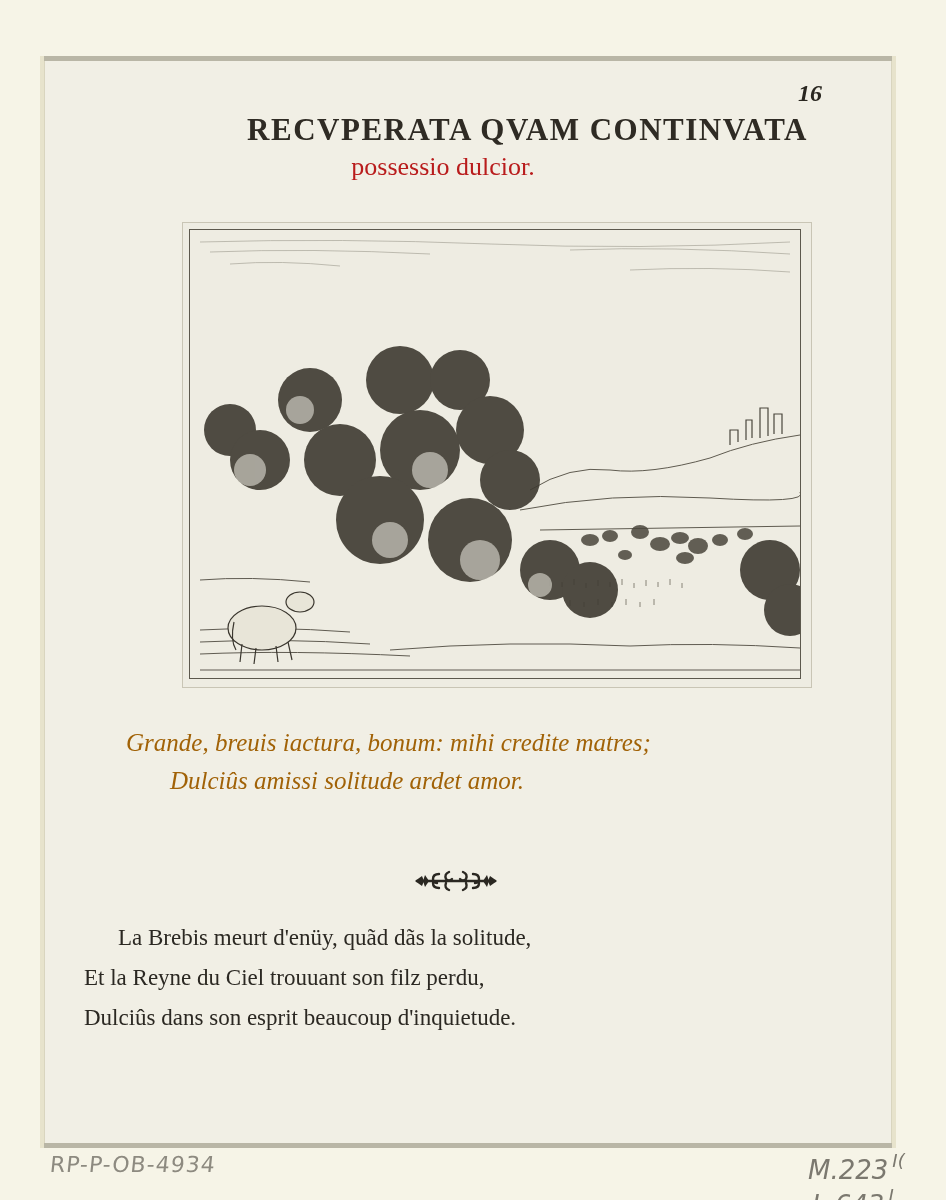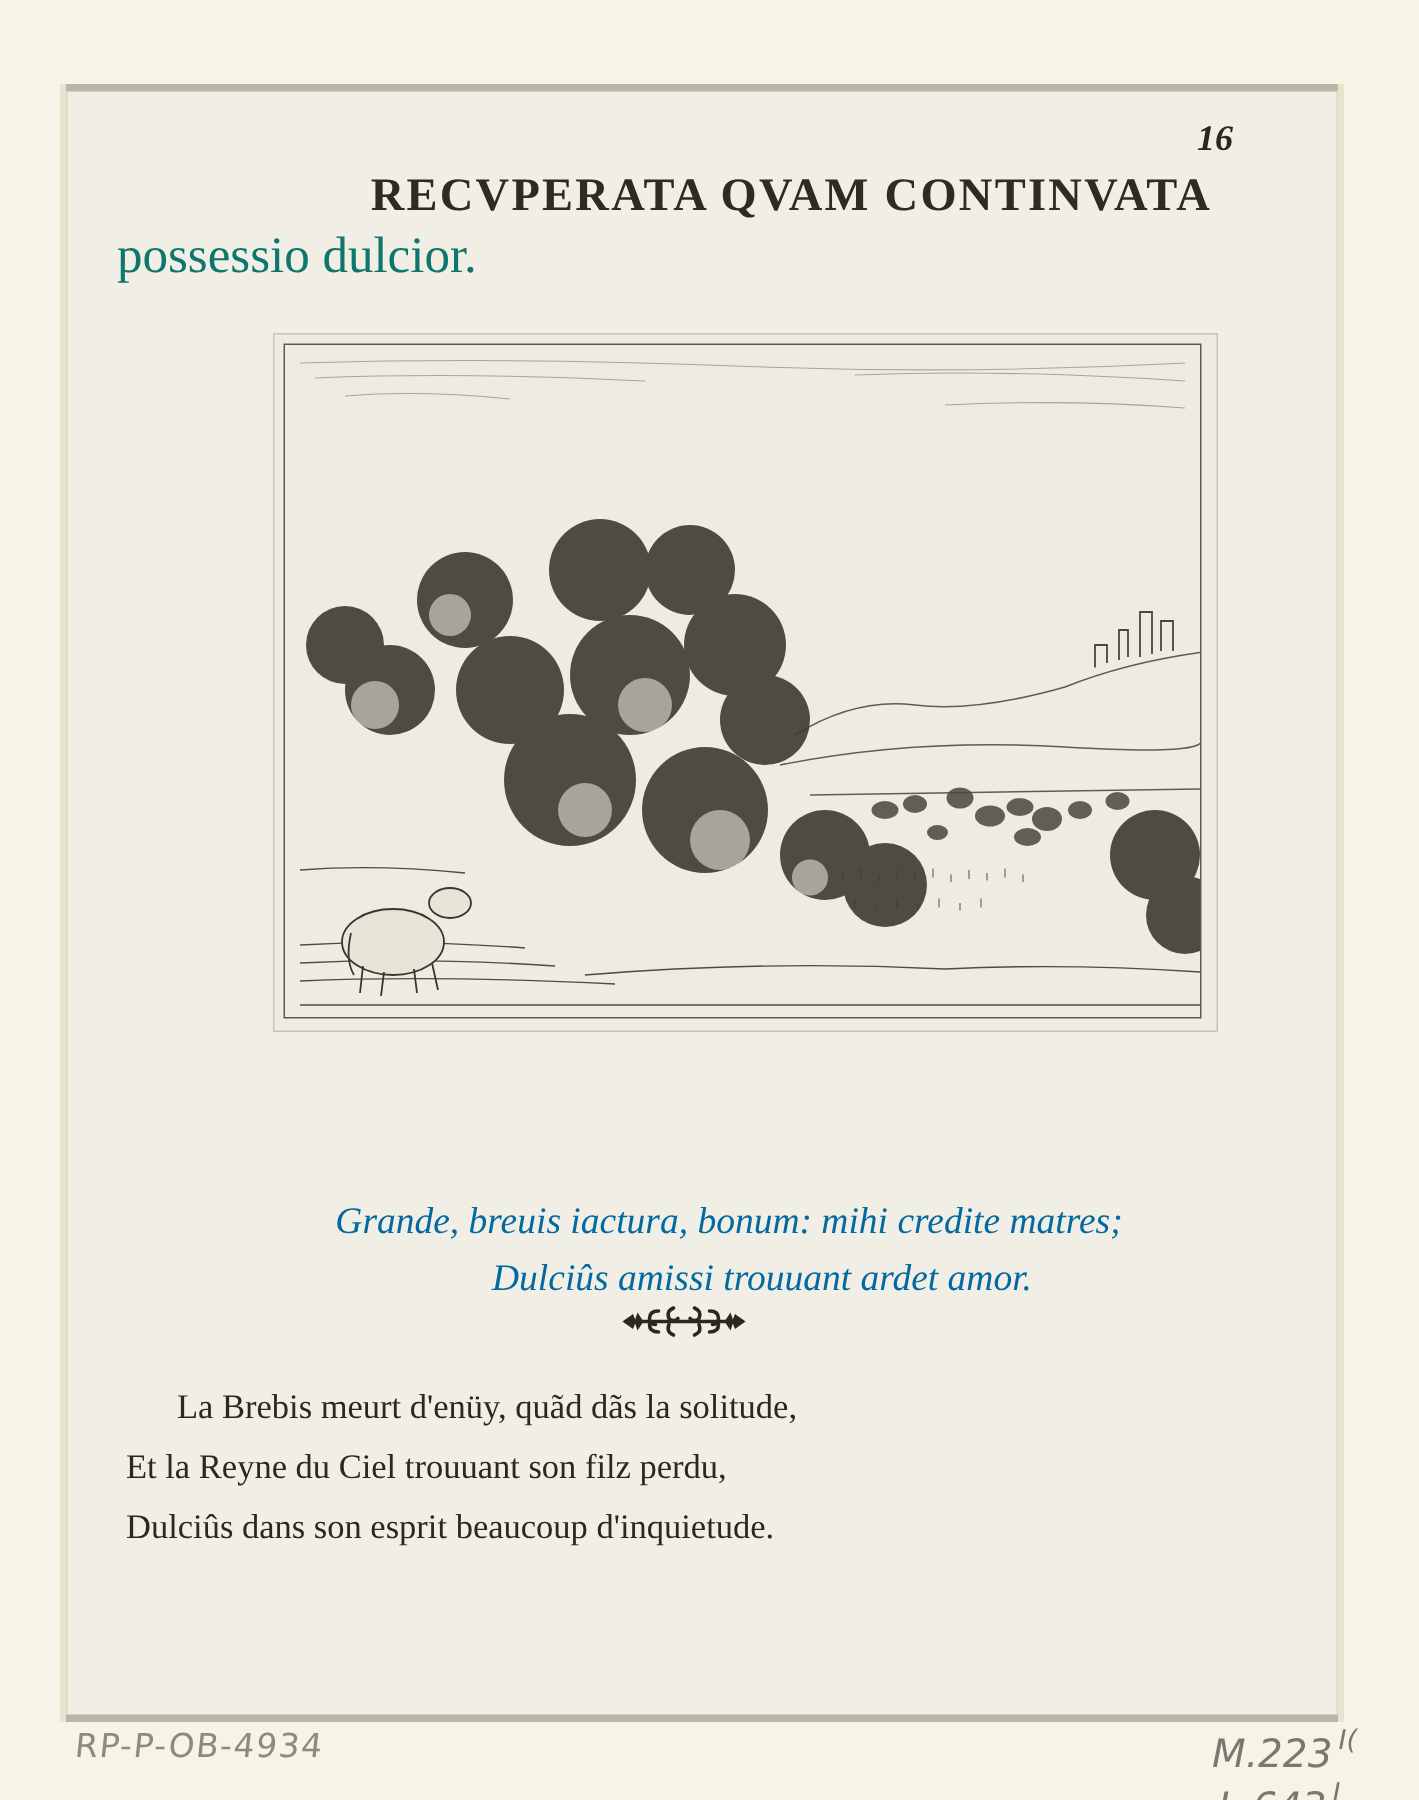--- a/index.html
+++ b/index.html
@@ -56,23 +56,23 @@
       font-size: 31px;
       letter-spacing: 1.5px;
       font-weight: bold;
       color: #2f2b24;
     }
     .motto-subtitle {
       position: absolute;
       left: 78px;
       top: 152px;
       width: 730px;
-      text-align: left;
-      font-size: 34px;
-      color: #0f766e;
+      text-align: center;
+      font-size: 26px;
+      color: #b91c1c;
     }
     
     .plate {
       position: absolute;
       left: 182px;
       top: 222px;
       width: 630px;
       height: 466px;
       background: #eeece2;
       border: 1px solid #c9c5b5;
@@ -86,27 +86,26 @@
       bottom: 8px;
       border: 1px solid #5c584d;
       overflow: hidden;
     }
     .plate-inner svg {
       display: block;
     }
     .latin-verse {
       position: absolute;
       left: 126px;
-      top: 796px;
+      top: 724px;
       width: 720px;
       font-style: italic;
       font-size: 25px;
       line-height: 38px;
-      color: #0369a1;
-      text-align: center;
+      color: #a16207;
     }
     .latin-verse .l2 {
       padding-left: 44px;
     }
     .fleuron {
       position: absolute;
       left: 413px;
       top: 866px;
       width: 86px;
       height: 30px;
@@ -248,21 +247,21 @@
         <ellipse cx="110" cy="372" rx="14" ry="10" fill="#e8e5d8"></ellipse>
         <path d="M52 414 L50 432 M66 418 L64 434 M86 416 L88 432 M98 412 L102 430" fill="none"></path>
         <path d="M44 392 Q40 410 46 420" fill="none"></path>
       </g>
     </svg>
   </div>
 </div>
 
 <div class="latin-verse">
   <div class="l1">Grande, breuis iactura, bonum: mihi credite matres;</div>
-  <div class="l2">Dulciûs amissi trouuant ardet amor.</div>
+  <div class="l2">Dulciûs amissi solitude ardet amor.</div>
 </div>
 
 <div class="fleuron">
   <svg width="86" height="30" viewBox="0 0 86 30" xmlns="http://www.w3.org/2000/svg">
     <g fill="none" stroke="#2b2822" stroke-width="2.4" stroke-linecap="round">
       <path d="M4 15 L82 15"></path>
       <path d="M26 8 q-6 0 -6 5 q0 4 4 4"></path>
       <path d="M60 8 q6 0 6 5 q0 4 -4 4"></path>
       <path d="M36 6 q-5 2 -3 7 q3 3 6 0"></path>
       <path d="M50 6 q5 2 3 7 q-3 3 -6 0"></path>

